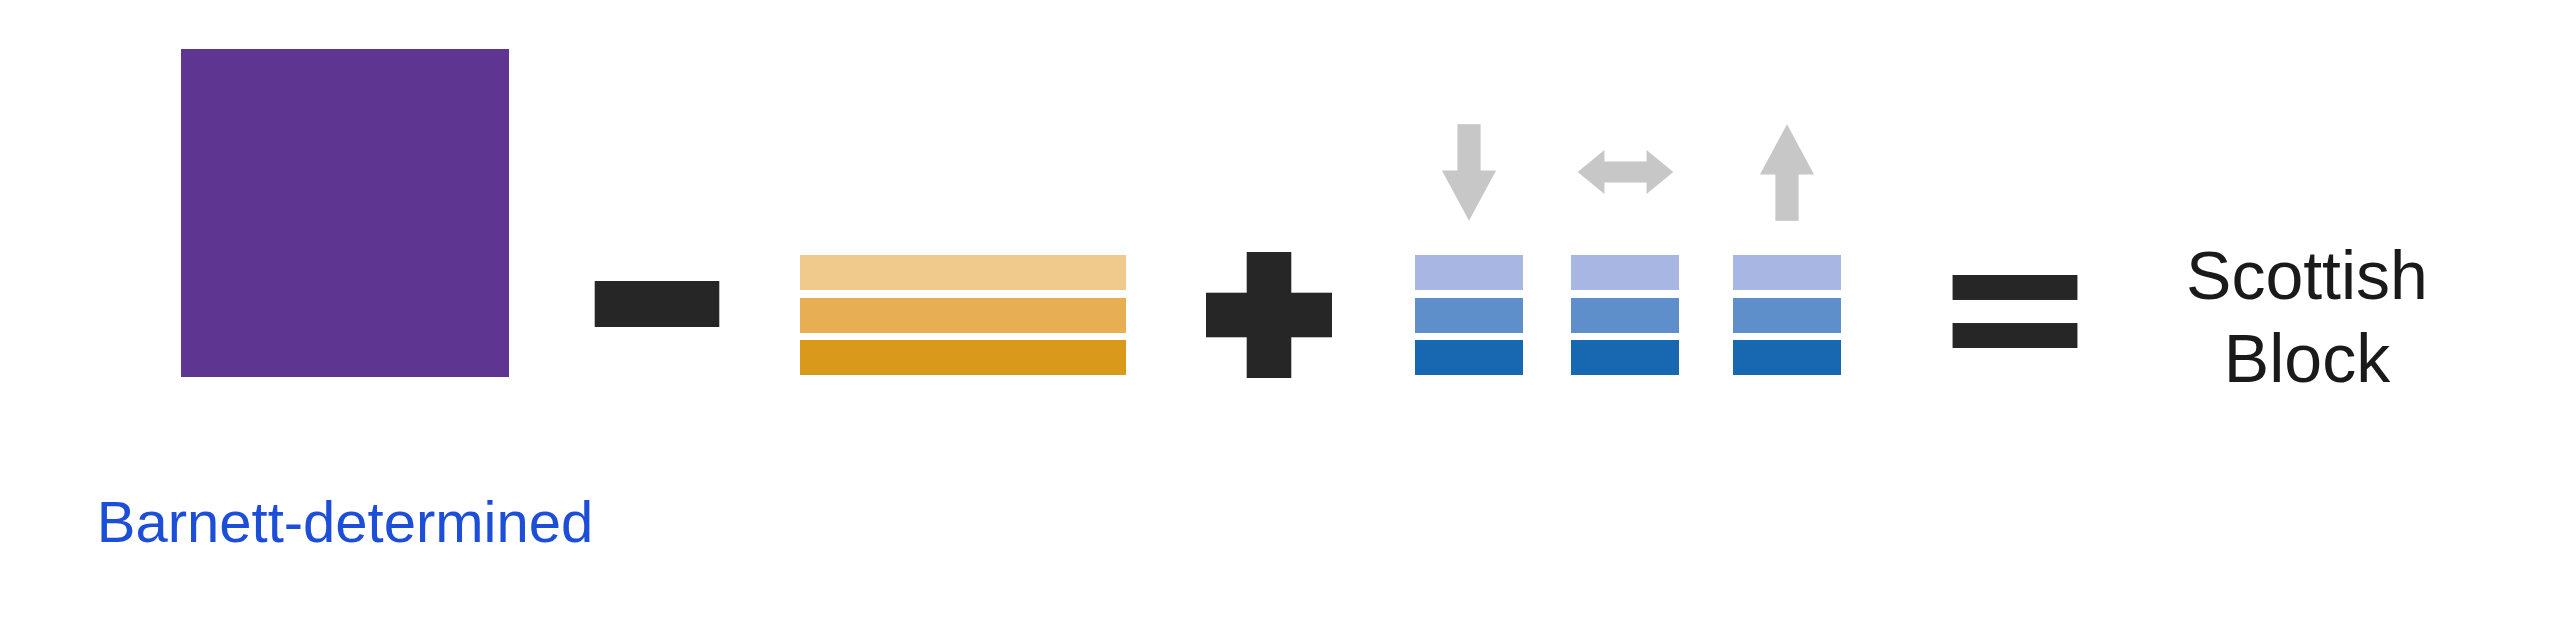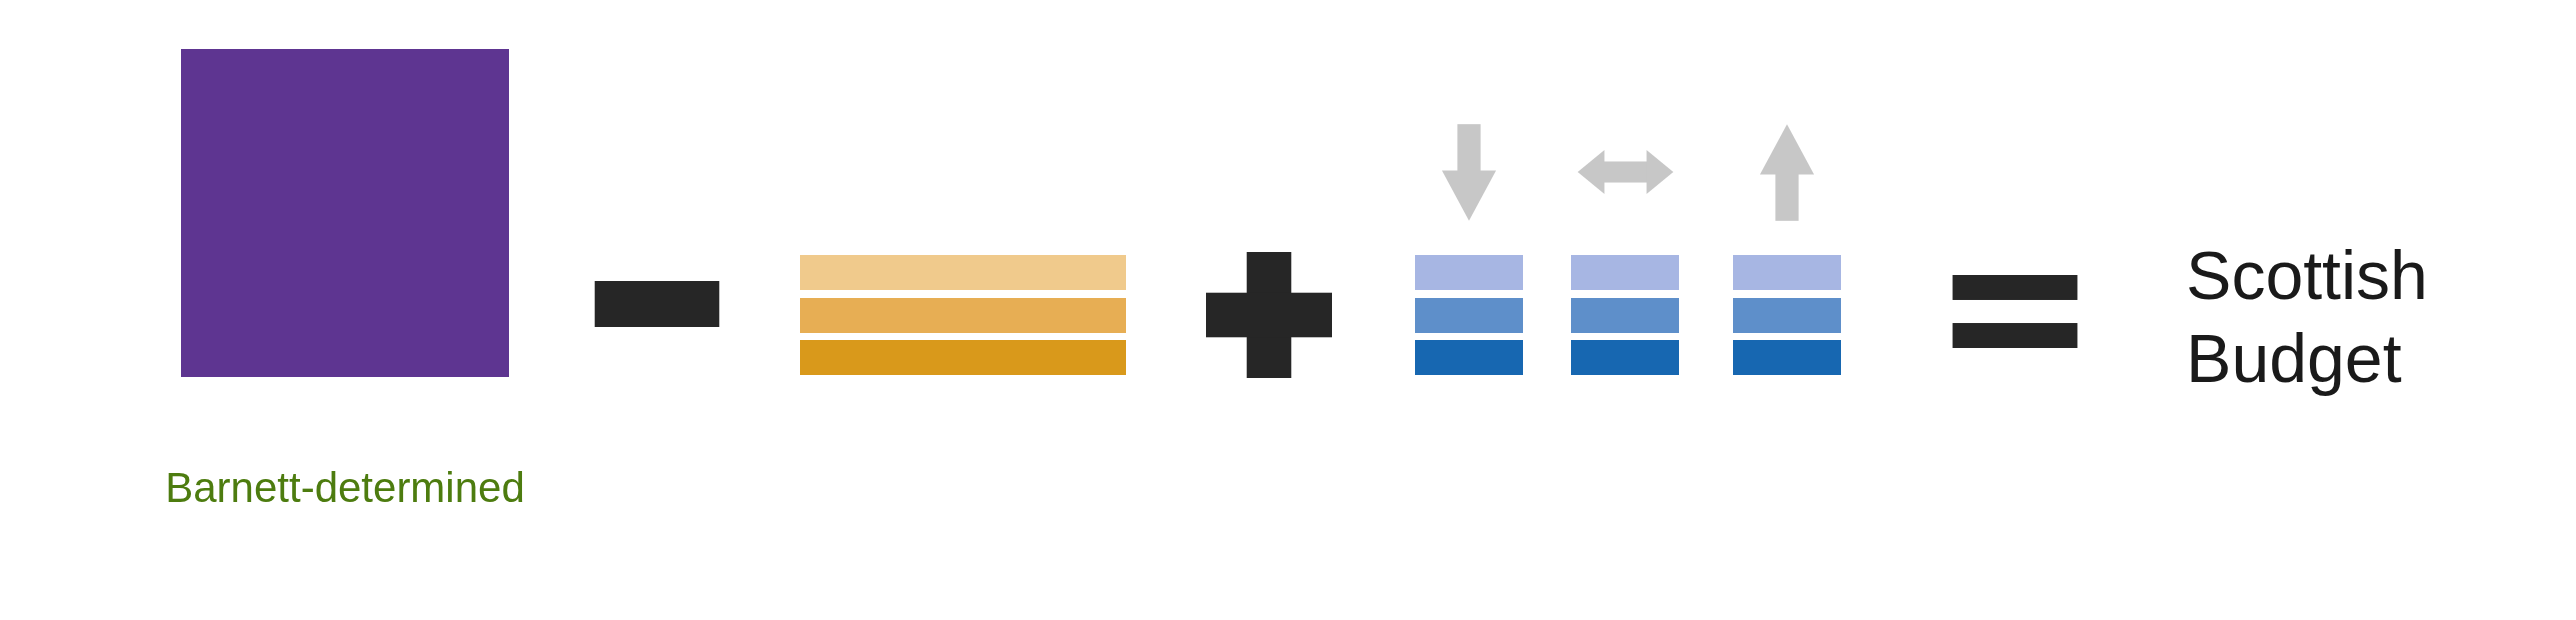--- a/index.html
+++ b/index.html
@@ -37,34 +37,35 @@
     gap: 7.7px;
   }
   .col .bar { width: 100%; height: 35px; }
 
   .op { position: absolute; }
 
   .arrow { position: absolute; }
 
   .lbl {
     position: absolute;
-    top: 462px;
+    top: 486px;
     transform: translateX(-50%);
     text-align: center;
-    font-size: 42px;
+    font-size: 58px;
     line-height: 1.25;
-    color: #4d7c0f;
+    color: #1d4ed8;
     white-space: nowrap;
   }
 
   .result {
     position: absolute;
     left: 2307px;
     top: 234px;
     transform: translateX(-50%);
+    text-align: center;
     font-size: 68px;
     line-height: 1.22;
     color: #1a1a1a;
     white-space: nowrap;
   }
 </style>
 </head>
 <body>
 
 <div class="stage">
@@ -128,17 +129,17 @@
   <div class="lbl" style="left:1628px">
   </div>
 
   <svg class="op" style="left:1952px; top:275px" width="126" height="73" viewBox="0 0 130 76" fill="#262626">
     <rect x="0" y="0" width="130" height="26"></rect>
     <rect x="0" y="50" width="130" height="26"></rect>
   </svg>
 
   <div class="result">
     <div>Scottish</div>
-    <div>Budget</div>
+    <div>Block</div>
   </div>
 
 </div>
 
 
 </body></html>

